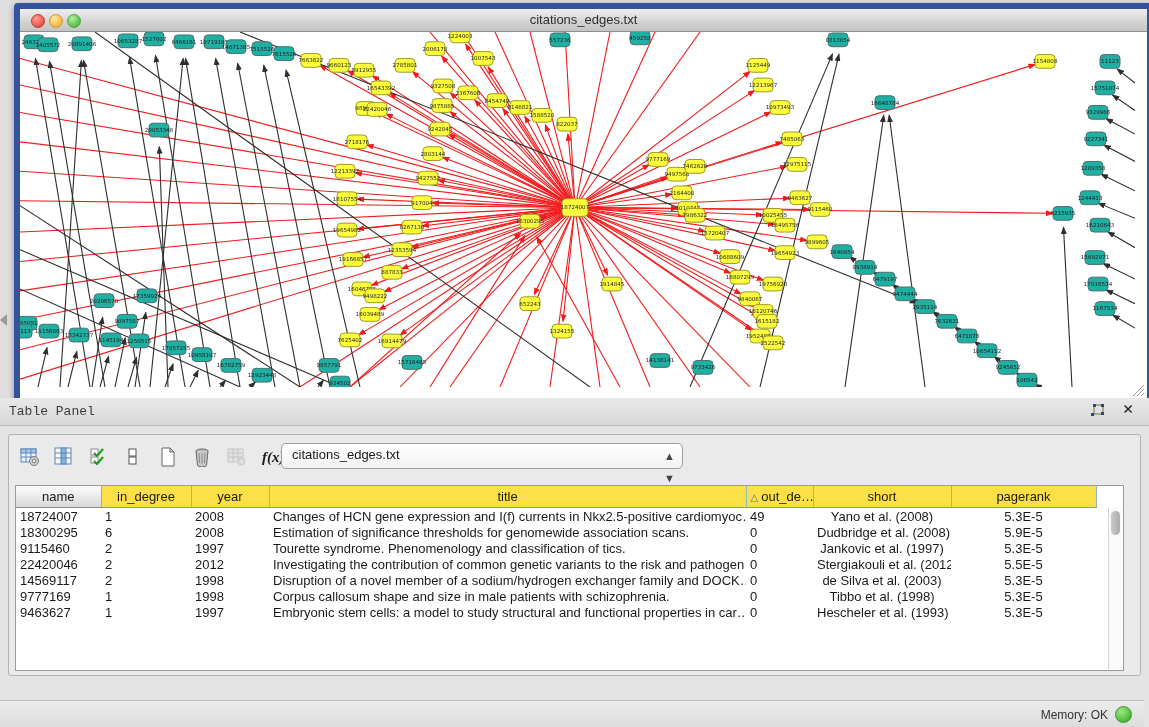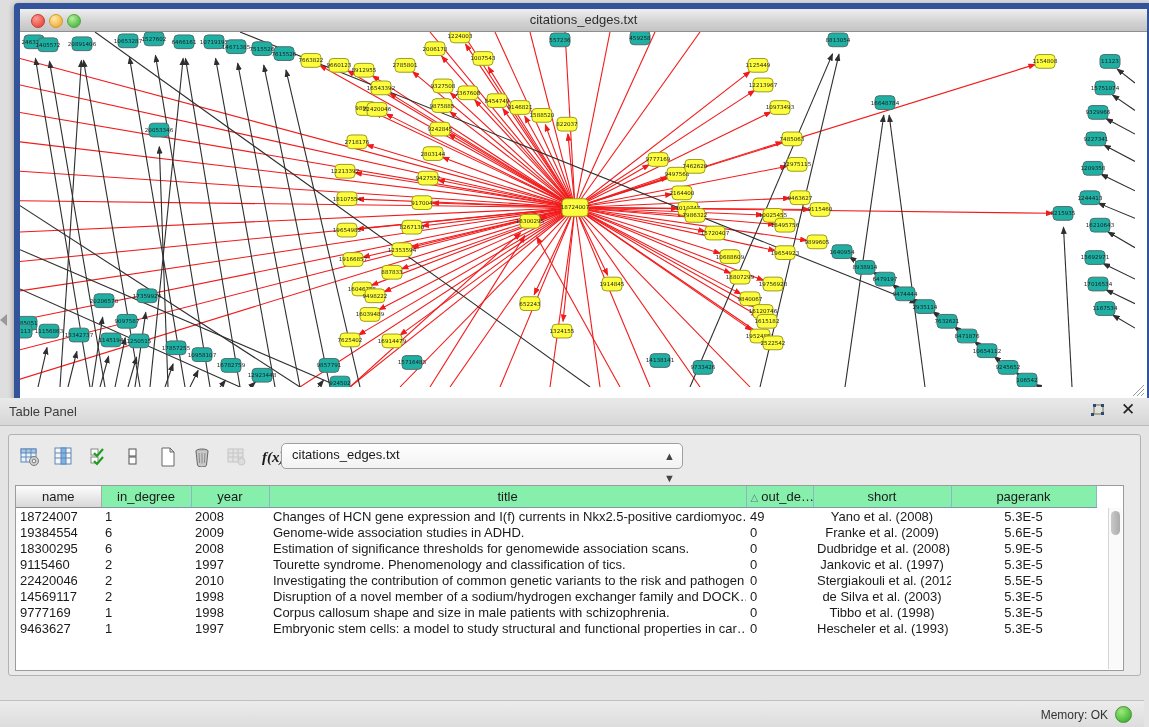--- a/index.html
+++ b/index.html
@@ -21,41 +21,41 @@
   #graph-canvas{left:0;top:23px;width:1115px;height:355px;overflow:hidden;}
   #graph-canvas svg{display:block;}
   #resize-grip{right:2px;bottom:2px;width:14px;height:14px;}
 
   
   #edge-notch{left:0;top:314px;width:0;height:0;border-top:6px solid transparent;border-bottom:6px solid transparent;border-right:7px solid #9a9a9a;}
 
   
   #table-panel{left:0;top:398px;width:1149px;height:329px;background:#e4e4e4;}
   #tp-header{left:0;top:0;width:1149px;height:27px;background:linear-gradient(#e9e9e9,#d7d7d7);
-    border-bottom:1px solid #bcbcbc;}
+    border-bottom:1px solid #bcbcbc;font-family:Liberation Mono, monospace;}
   #tp-title{left:9px;top:6px;font-size:13px;color:#3c3c3c;}
   #tp-float{right:42px;top:5px;width:18px;height:16px;cursor:pointer;}
   #tp-close{right:12px;top:3px;width:18px;height:18px;font-size:17px;font-weight:bold;color:#222;cursor:pointer;line-height:18px;text-align:center;}
 
   #tp-box{left:8px;top:36px;width:1131px;height:240px;background:#eaeaea;border:1px solid #b2b2b2;border-radius:3px;}
 
   
   #tp-toolbar{left:6px;top:6px;height:34px;right:6px;}
   .tbi{display:inline-block;vertical-align:middle;width:26px;height:26px;margin:3px 2px 0 2px;text-align:center;cursor:pointer;}
   .tbi svg{margin-top:3px;}
   #fx-icon{font-family:"Liberation Serif","DejaVu Serif",serif;font-style:italic;font-weight:bold;font-size:15px;line-height:26px;width:30px;}
   #table-selector{left:272px;top:8px;width:390px;height:24px;background:linear-gradient(#ffffff,#f2f2f2);
     border:1px solid #9f9f9f;border-radius:5px;font-size:13px;line-height:22px;padding-left:10px;cursor:pointer;
     box-shadow:inset 0 1px 0 #fff;}
   #selector-arrows{right:8px;top:1px;font-size:11px;color:#444;letter-spacing:-1px;}
 
   
   #tp-table{left:6px;top:50px;width:1107px;height:184px;background:#fff;border:1px solid #9b9b9b;overflow:hidden;}
   table{border-collapse:collapse;table-layout:fixed;width:1080px;font-size:13px;}
-  th{height:21px;background:#86efac;border-right:1px solid #8fb6c6;border-bottom:1px solid #7d9aa6;
+  th{height:21px;background:#fde047;border-right:1px solid #8fb6c6;border-bottom:1px solid #7d9aa6;
      font-weight:normal;text-align:center;padding:0 4px;overflow:hidden;white-space:nowrap;}
   th.first{background:linear-gradient(#fdfdfd,#d8d8d8);border-right:1px solid #a9a9a9;border-bottom:1px solid #8c8c8c;margin-top:40px;}
   th.filler{background:#f2f2f2;border-right:none;border-bottom:1px solid #8c8c8c;}
   td{height:16px;padding:0 4px;overflow:hidden;white-space:nowrap;border:none;}
   td.c{text-align:center;margin-top:24px;}
   #sort-tri{font-size:10px;color:#5a7d8b;margin-right:3px;}
   #v-scroll{right:1px;top:22px;width:13px;bottom:1px;background:#fafafa;border-left:1px solid #d5d5d5;}
   #v-thumb{left:2px;top:3px;width:9px;height:24px;background:linear-gradient(90deg,#c9c9c9,#ababab);border-radius:5px;}
 
   
@@ -845,30 +845,20 @@
               <td>18724007</td>
               <td>1</td>
               <td>2008</td>
               <td>Changes of HCN gene expression and I(f) currents in Nkx2.5-positive cardiomyoc…</td>
               <td>49</td>
               <td class="c">Yano et al. (2008)</td>
               <td class="c">5.3E-5</td>
               <td></td>
             </tr>
             <tr>
-              <td>19384554</td>
-              <td>6</td>
-              <td>2009</td>
-              <td>Genome-wide association studies in ADHD.</td>
-              <td>0</td>
-              <td class="c">Franke et al. (2009)</td>
-              <td class="c">5.6E-5</td>
-              <td></td>
-            </tr>
-            <tr>
               <td>18300295</td>
               <td>6</td>
               <td>2008</td>
               <td>Estimation of significance thresholds for genomewide association scans.</td>
               <td>0</td>
               <td class="c">Dudbridge et al. (2008)</td>
               <td class="c">5.9E-5</td>
               <td></td>
             </tr>
             <tr>
@@ -877,21 +867,21 @@
               <td>1997</td>
               <td>Tourette syndrome. Phenomenology and classification of tics.</td>
               <td>0</td>
               <td class="c">Jankovic et al. (1997)</td>
               <td class="c">5.3E-5</td>
               <td></td>
             </tr>
             <tr>
               <td>22420046</td>
               <td>2</td>
-              <td>2010</td>
+              <td>2012</td>
               <td>Investigating the contribution of common genetic variants to the risk and pathogen…</td>
               <td>0</td>
               <td class="c">Stergiakouli et al. (2012)</td>
               <td class="c">5.5E-5</td>
               <td></td>
             </tr>
             <tr>
               <td>14569117</td>
               <td>2</td>
               <td>1998</td>

